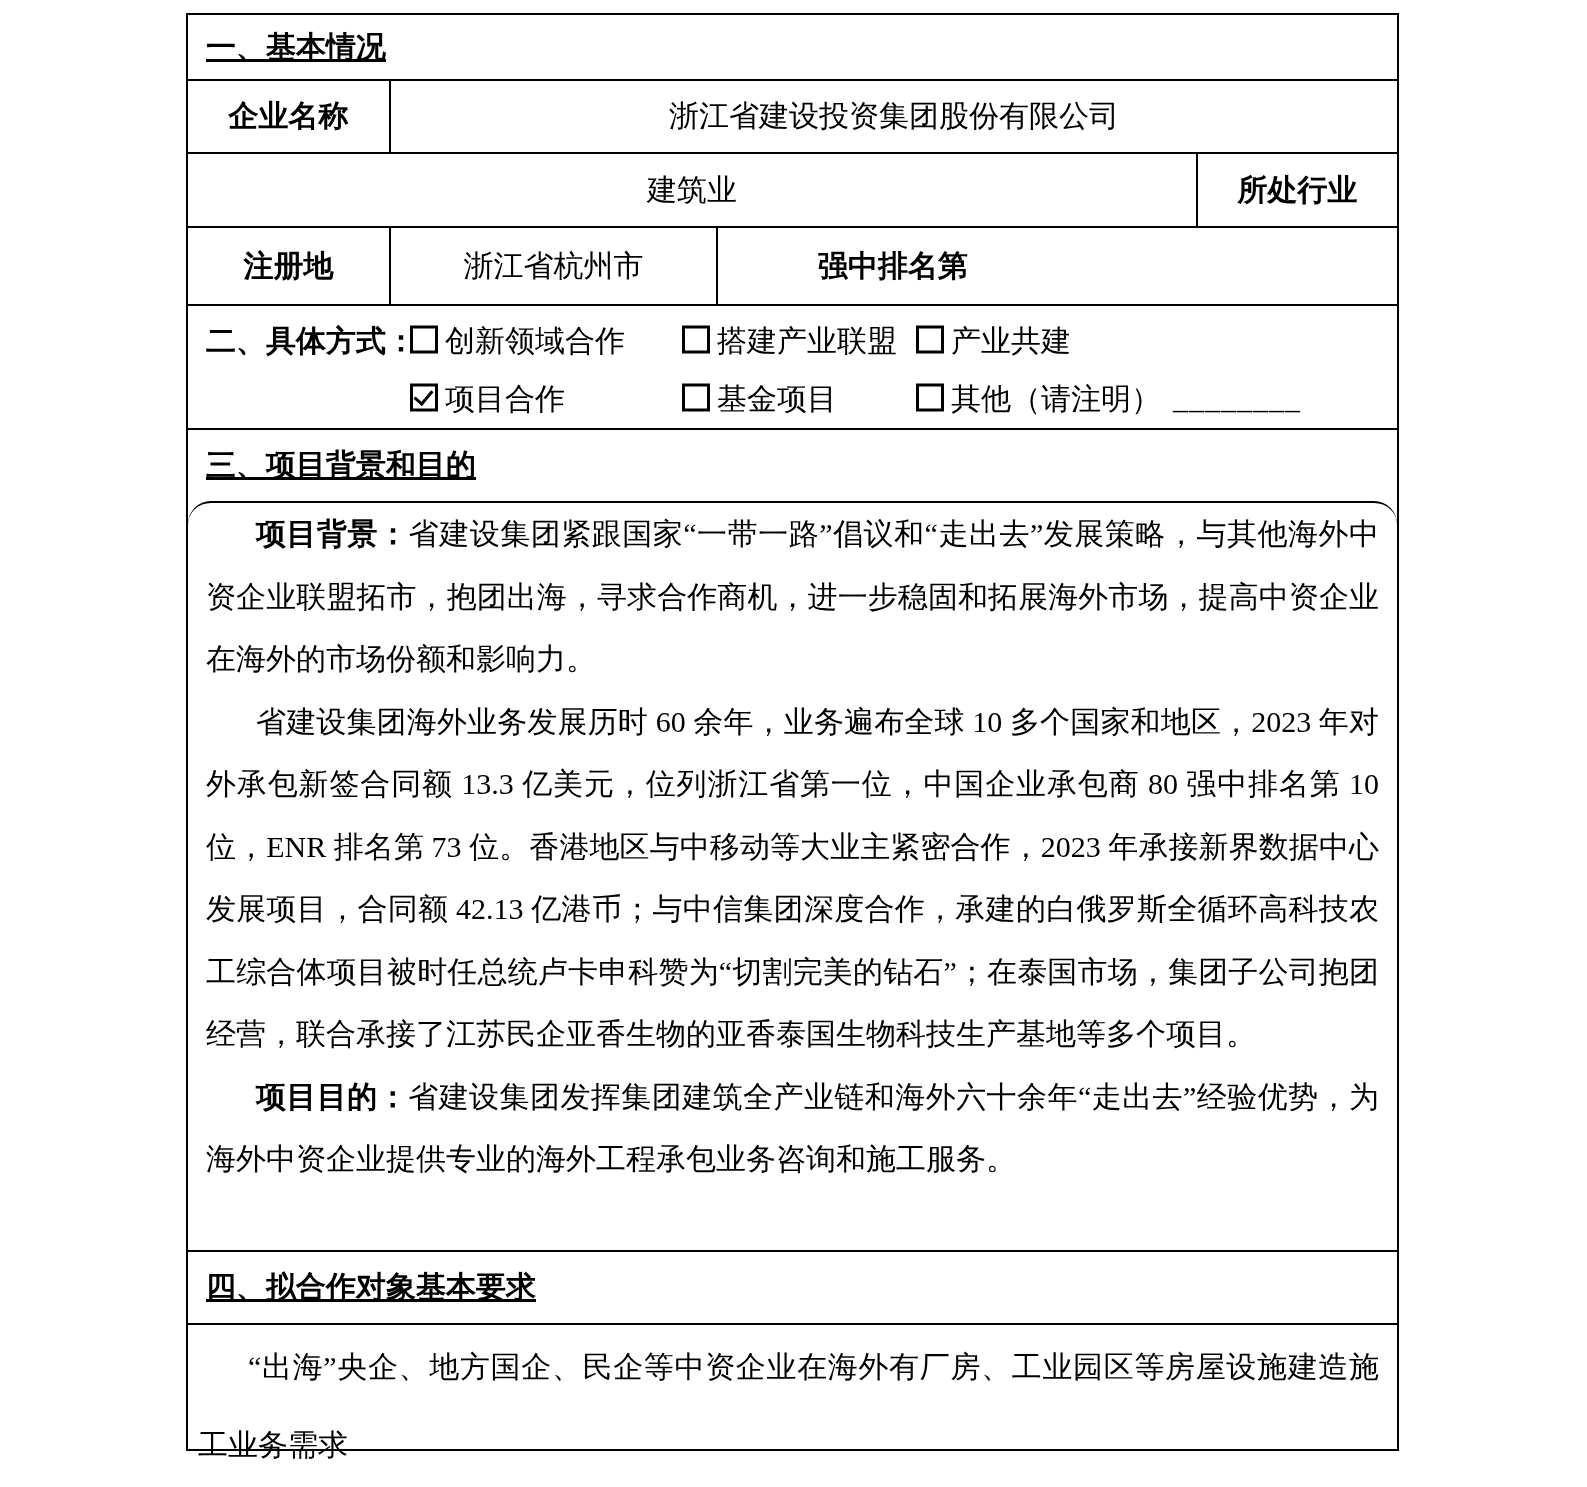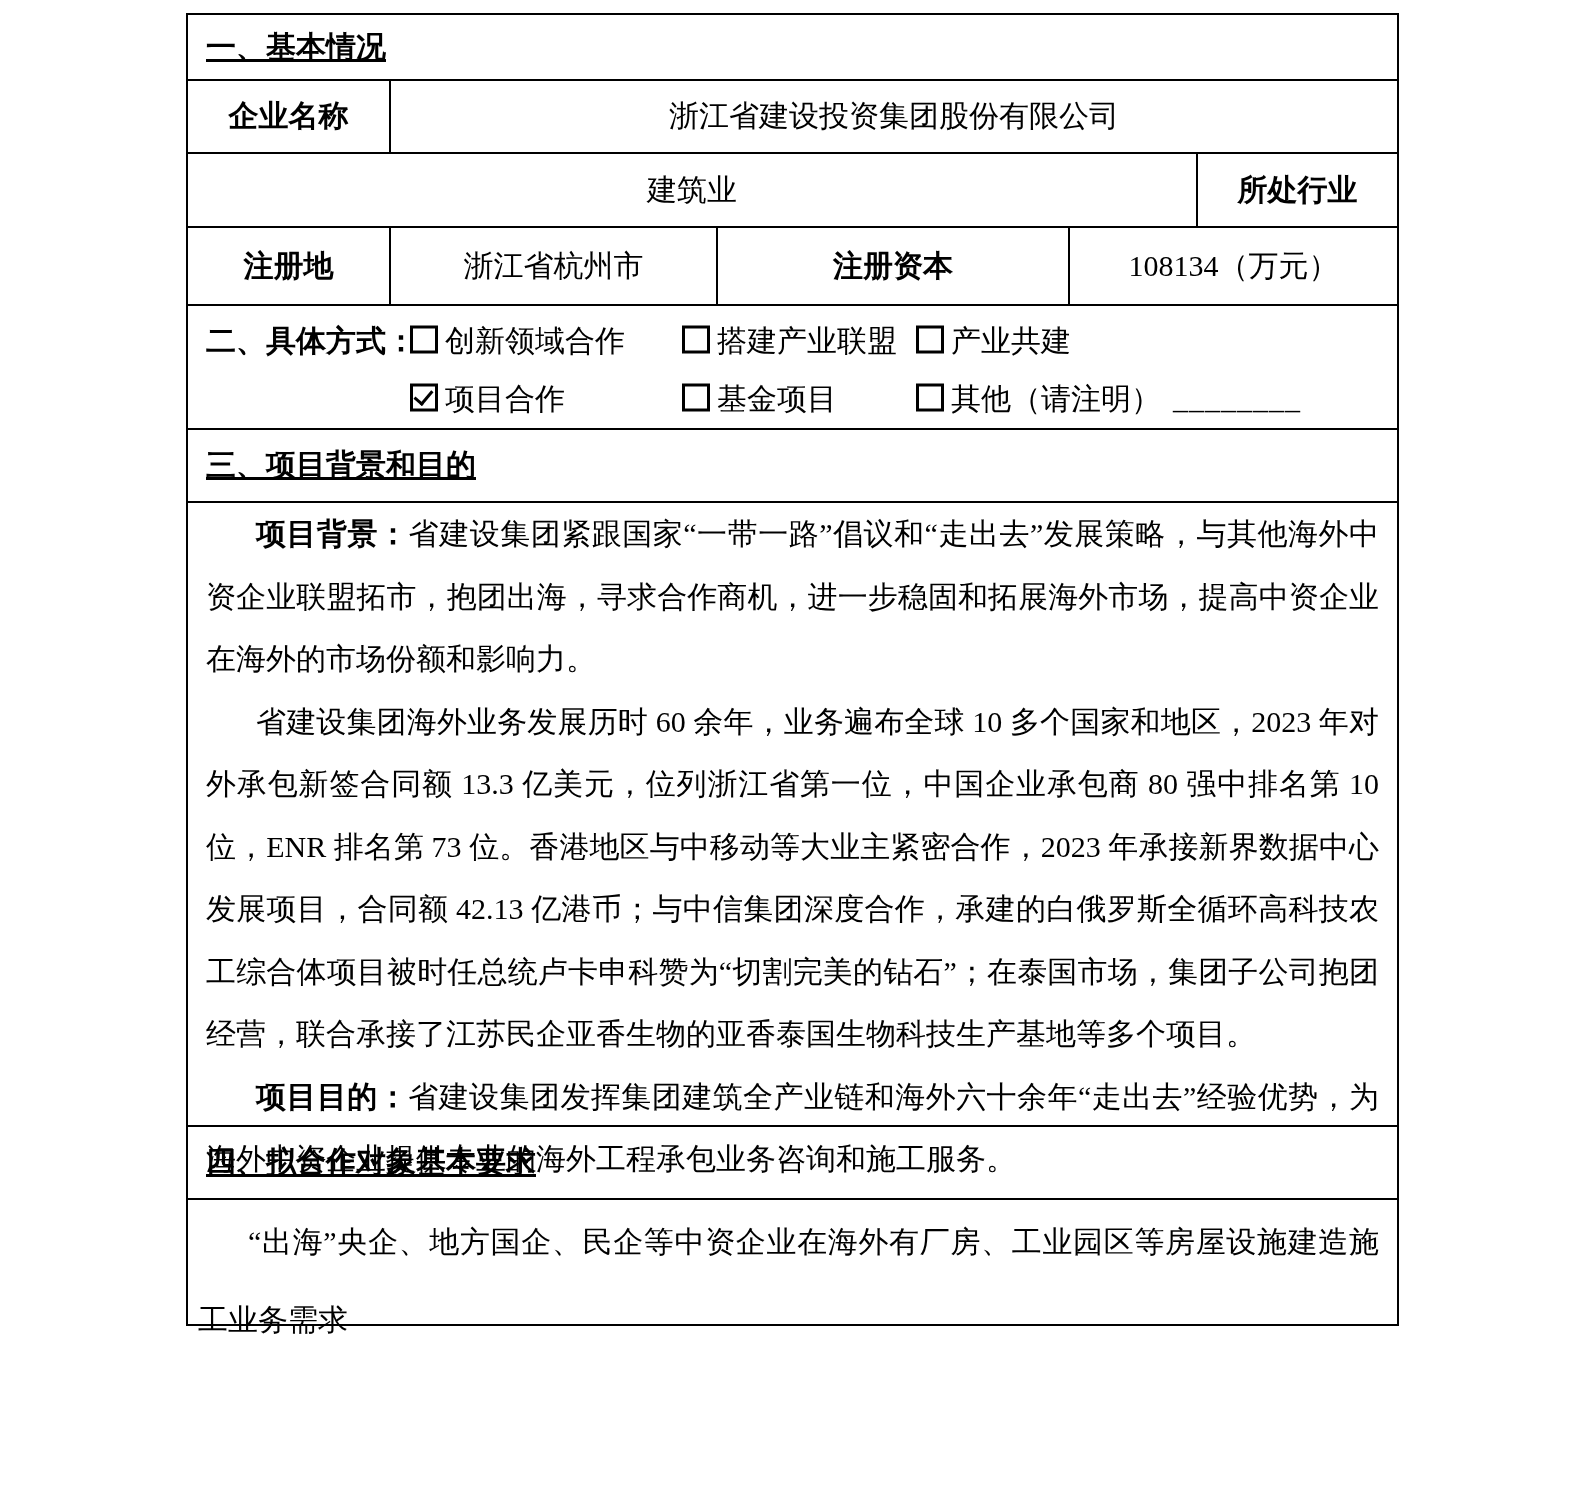--- a/index.html
+++ b/index.html
@@ -23,21 +23,21 @@
   .cell.left { justify-content:flex-start; text-align:left; padding-left:18px;text-decoration:underline; }
   .bold { font-weight:bold; }
 
   
   .r-sec1 { height:64px; }
   .r-company { height:73px; }
   .r-industry { height:74px; }
   .r-reg { height:78px; }
   .r-methods { height:124px; }
   .r-sec3 { height:73px; }
-  .r-background { height:624px; }
+  .r-background { height:749px;border-radius:23px; }
   .r-sec4 { height:73px; }
   .r-req { height:126px; }
   .r-contact { height:71px; }
 
   
   .c-label { flex:0 0 201px; }
   .c-rest  { flex:1 1 auto; }
   .c-w2 { flex:0 0 327px; }
   .c-w3 { flex:0 0 352px; }
   .c-w4 { flex:1 1 auto; }
@@ -84,22 +84,21 @@
   </div>
 
   <div class="row r-industry">
     <div class="cell c-rest">建筑业</div>
     <div class="cell bold c-label">所处行业</div>
   </div>
 
   <div class="row r-reg">
     <div class="cell bold c-label">注册地</div>
     <div class="cell c-w2">浙江省杭州市</div>
-    <div class="cell bold c-w3">注册资本</div>
-    <div class="cell c-w4">108134（万元）</div>
+    <div class="cell bold c-w3">强中排名第</div>
   </div>
 
   <div class="row r-methods">
     <div class="cell c-rest methods-cell">
       <div class="cb-line">
         <span class="cb-prefix">二、具体方式：</span>
         <span class="cb-item pos1">
           <span class="checkbox"></span><span>创新领域合作</span>
         </span>
         <span class="cb-item pos2">

